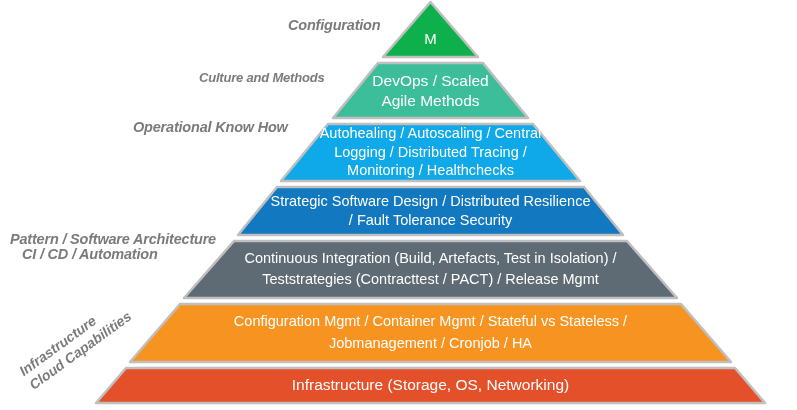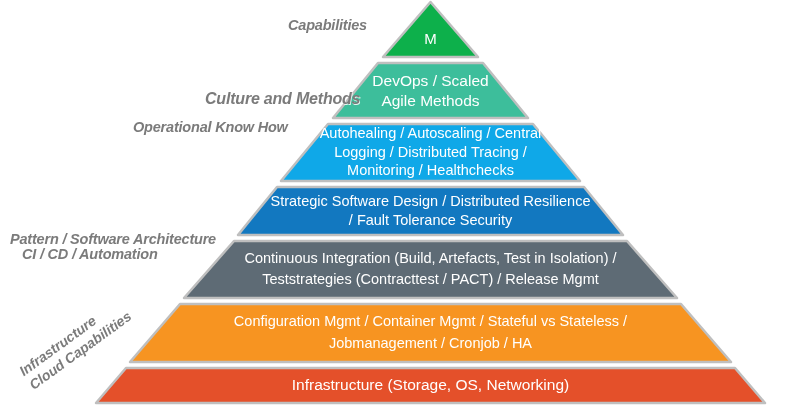--- a/index.html
+++ b/index.html
@@ -95,23 +95,23 @@
       <text class="tier-text" x="430.5" y="344" font-size="14.5">Jobmanagement / Cronjob  / HA</text>
     </g>
 
     <g>
       <polygon points="126,368 735,368 765,403 96,403" fill="#E4502A" stroke="#bfbfbf" stroke-width="2.5" stroke-linejoin="round"></polygon>
       <text class="tier-text" x="430.5" y="386" font-size="15.5">Infrastructure (Storage, OS, Networking)</text>
     </g>
 
   </svg>
 
-  <div class="side-label" style="left:288px; top:17px; font-size:14.5px;">Capabilities</div>
+  <div class="side-label" style="left:288px; top:17px; font-size:14.5px;">Configuration</div>
 
-  <div class="side-label" style="left:205px; top:70px; font-size:16px;margin-top:20px;">Culture and Methods</div>
+  <div class="side-label" style="left:199px; top:70px; font-size:13px;">Culture and Methods</div>
 
   <div class="side-label" style="left:133px; top:119px; font-size:14.5px;">Operational Know How</div>
 
   <div class="side-label" style="left:10px; top:187px; font-size:14.5px;margin-top:44px;">Pattern / Software Architecture</div>
 
   <div class="side-label" style="left:22px; top:246px; font-size:14.5px;">CI / CD / Automation</div>
 
   <div class="side-label-rot" style="left:16px; top:366px; font-size:14px;">
     <div>Infrastructure</div>
     <div>Cloud  Capabilities</div>

